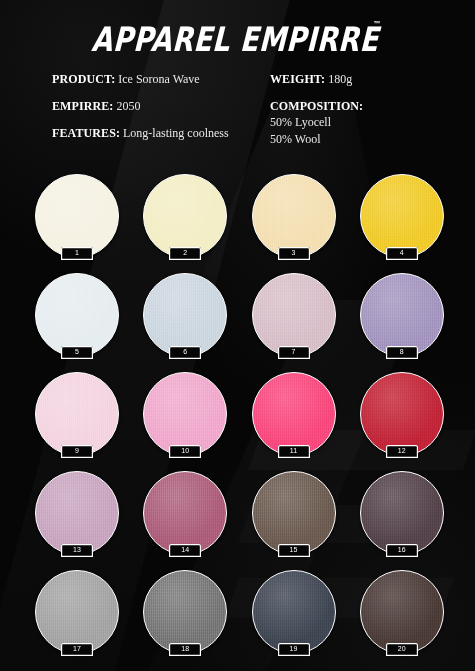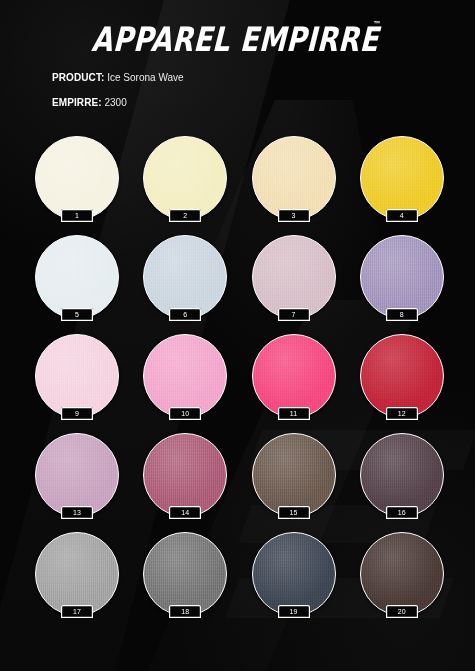--- a/index.html
+++ b/index.html
@@ -85,22 +85,23 @@
     margin-left:136px;
     font-weight:700;
   }
 
   
   #specs {
     position:relative; z-index:5;
     display:flex;
     padding:14px 0 0 0;
     color:#fff;
-    font-size:10px;
+    font-size:12px;
     line-height:1.35;
+    font-family:Liberation Serif, serif;
   }
   #spec-left  { width:262px; padding-left:52px; }
   #spec-right { flex:1; padding-left:8px; }
 
   .spec-row { margin-bottom:11px; white-space:nowrap; }
   .spec-key {
     font-weight:700;
     color:#ffffff;
     letter-spacing:.1px;
   }
@@ -193,24 +194,39 @@
 
     <div id="specs">
 
       <div id="spec-left">
         <div class="spec-row">
           <span class="spec-key">PRODUCT:</span>
           <span class="spec-val">Ice Sorona Wave</span>
         </div>
         <div class="spec-row">
           <span class="spec-key">EMPIRRE:</span>
-          <span class="spec-val">2300</span>
-        </div>
-      </div>
-
+          <span class="spec-val">2050</span>
+        </div>
+        <div class="spec-row">
+          <span class="spec-key">FEATURES:</span>
+          <span class="spec-val">Long-lasting coolness</span>
+        </div>
+      </div>
+
+      <div id="spec-right">
+        <div class="spec-row">
+          <span class="spec-key">WEIGHT:</span>
+          <span class="spec-val">180g</span>
+        </div>
+        <div class="spec-row">
+          <span class="spec-key">COMPOSITION:</span>
+          <span class="spec-sub">50% Lyocell</span>
+          <span class="spec-sub">50% Wool</span>
+        </div>
+      </div>
 
     </div>
   </header>
 
   <div id="grid">
       <div class="swatch">
         <div class="disc" style="background: rgb(246, 242, 226);"></div>
         <div class="notch">
           <span class="notch-num">1</span>
         </div>

